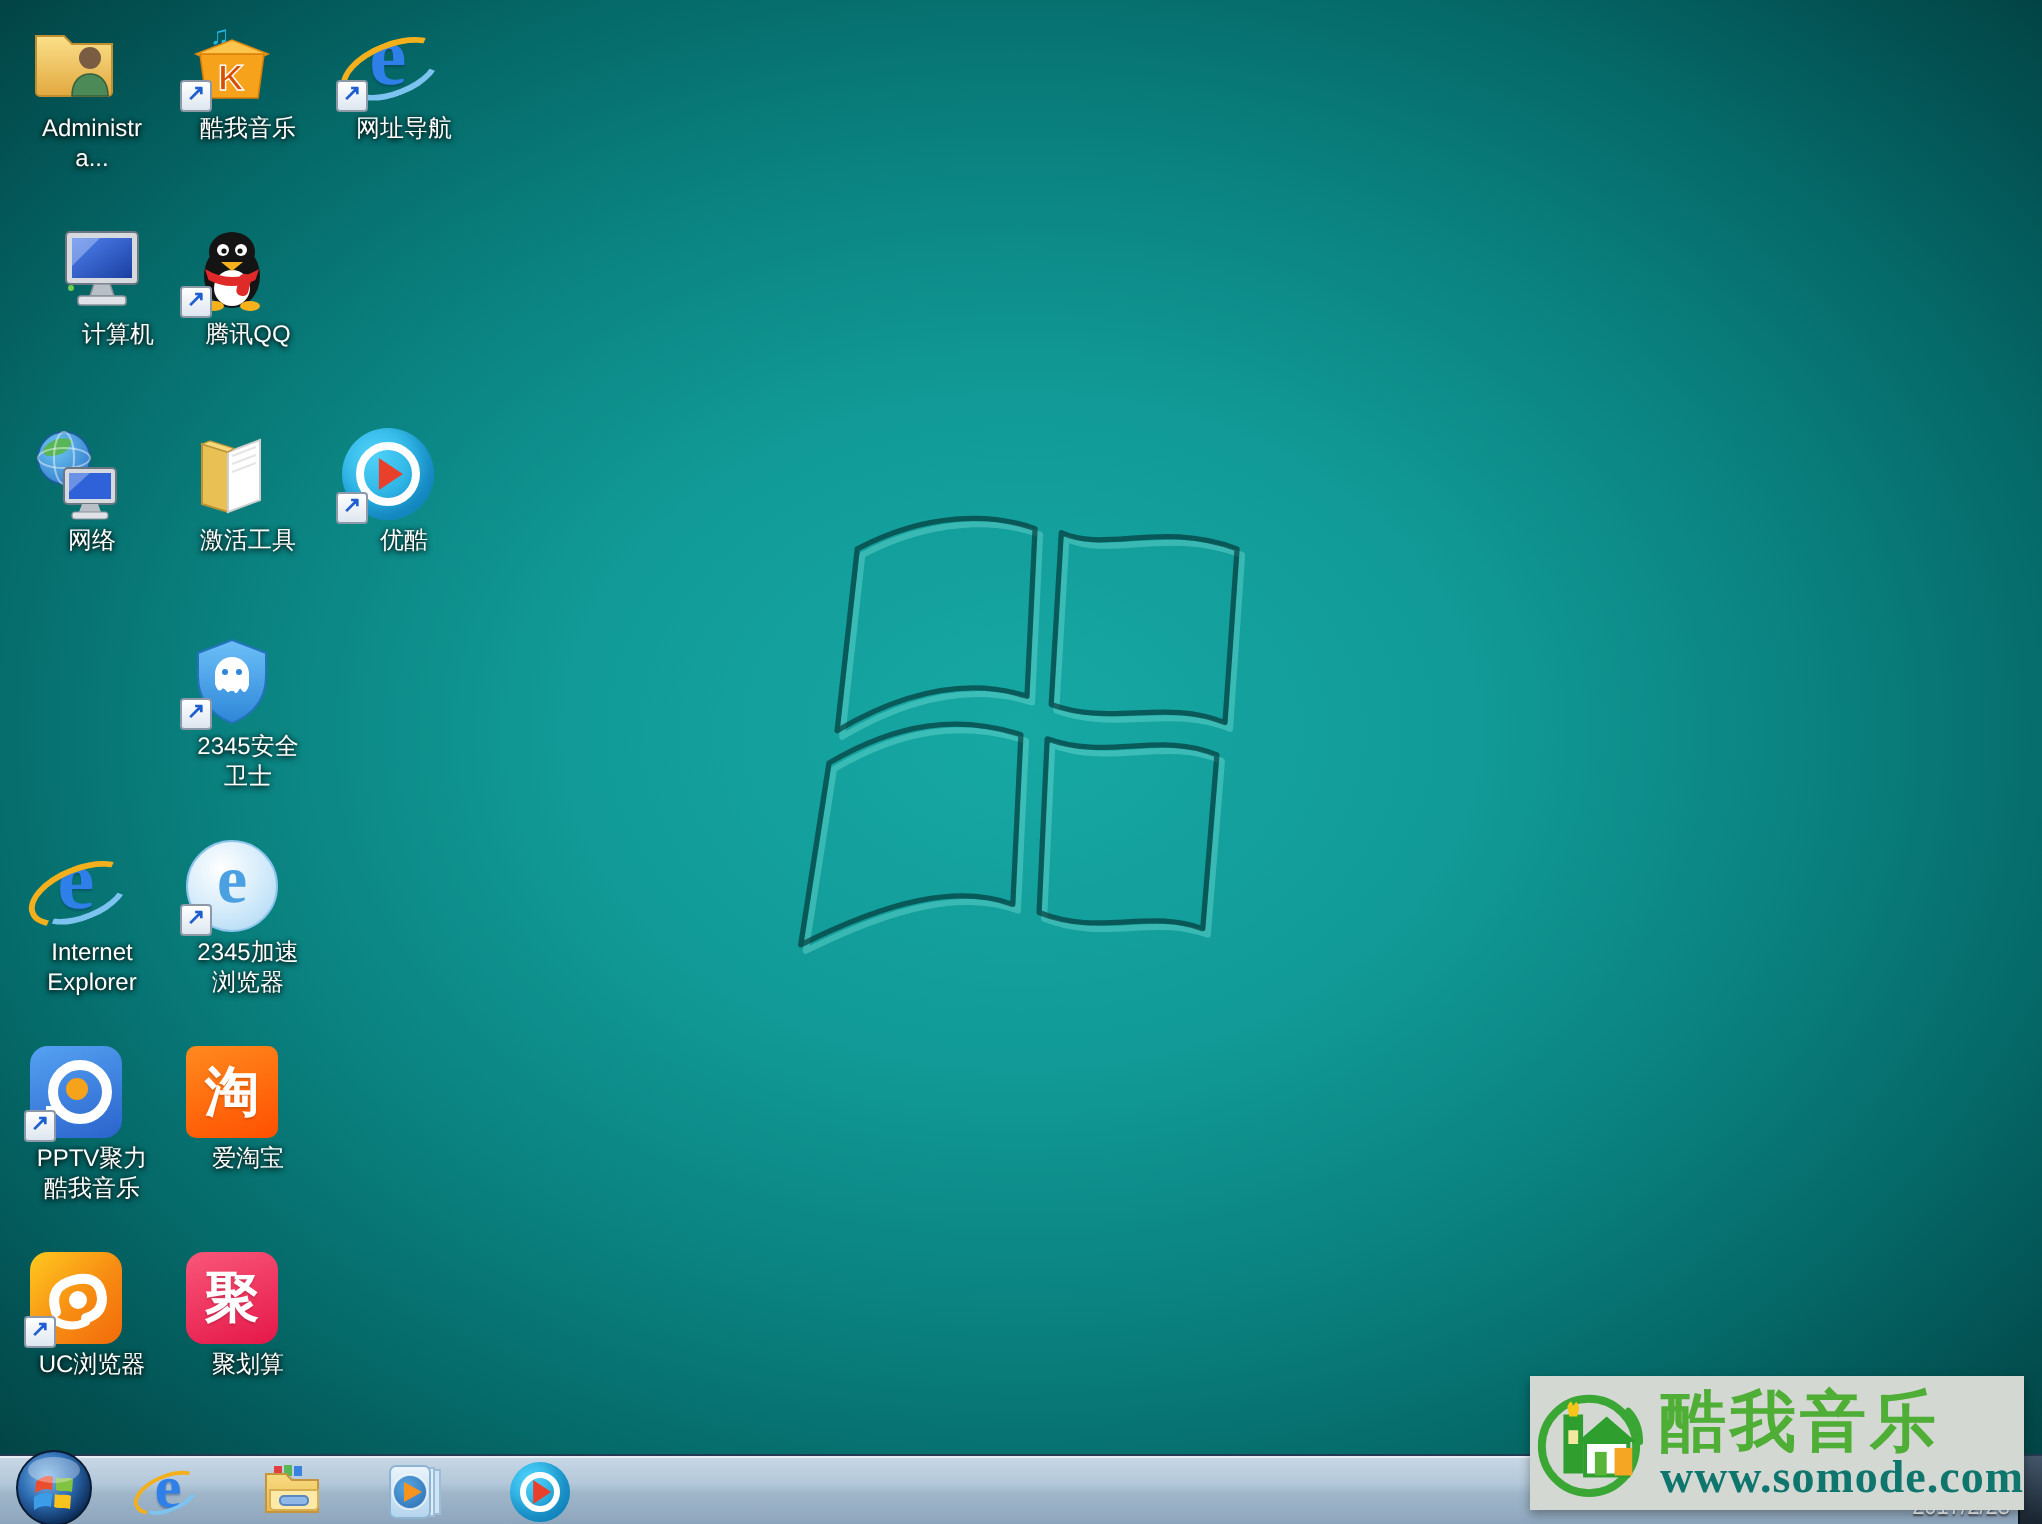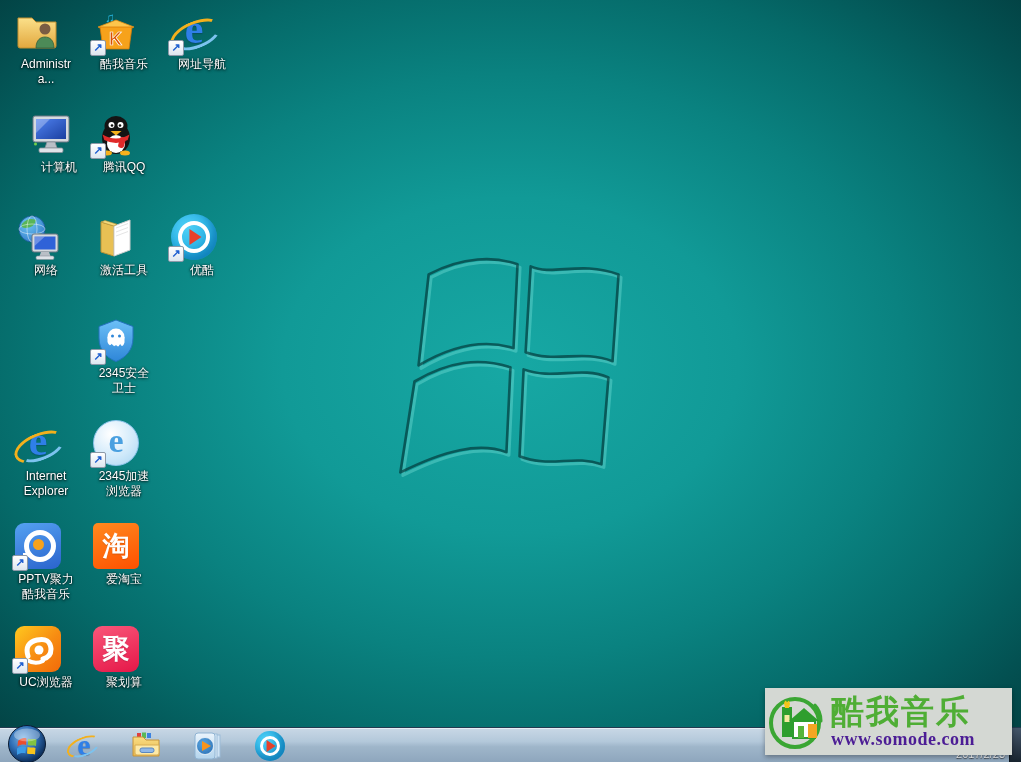--- a/index.html
+++ b/index.html
@@ -68,22 +68,22 @@
   #showdesk{position:absolute;right:0;top:0;width:11px;height:34px;
     background:linear-gradient(#44566a,#18242f);border-left:1px solid #0c141c;}
   #clock{position:absolute;right:16px;bottom:2px;color:#fff;font-size:11px;line-height:12px;
     text-shadow:0 1px 1px rgba(0,0,0,.6);text-align:center;}
   
   #brandmark{position:absolute;left:765px;top:688px;width:247px;height:67px;background:#d4d8d3;
     box-shadow:0 2px 5px rgba(0,0,0,.35);display:flex;align-items:center;z-index:9;}
   #brandmark .txt{margin-left:4px;}
   #brandmark .t1{font-family:"Liberation Serif",serif;font-weight:bold;font-size:33px;line-height:34px;
     color:#4fae35;letter-spacing:2px;white-space:nowrap;}
-  #brandmark .t2{font-family:"Liberation Serif",serif;font-weight:bold;font-size:18px;line-height:20px;
-    color:#4c1d95;letter-spacing:.5px;white-space:nowrap;}
+  #brandmark .t2{font-family:"Liberation Serif",serif;font-weight:bold;font-size:23px;line-height:20px;
+    color:#0f766e;letter-spacing:.5px;white-space:nowrap;}
 </style>
 </head>
 <body>
 
 <div id="screen">
 
   <svg id="winflag" viewBox="0 0 295 255">
     <g fill="none" stroke="rgba(150,245,235,.30)" stroke-width="3" stroke-linejoin="round" transform="translate(2.5,3)">
       <path d="M62,22 C96,4 128,4 150,12 L146,95 C118,86 86,92 52,112 Z"></path>
       <path d="M163,14 C185,24 212,8 250,22 L244,108 C214,96 188,110 158,99 Z"></path>

